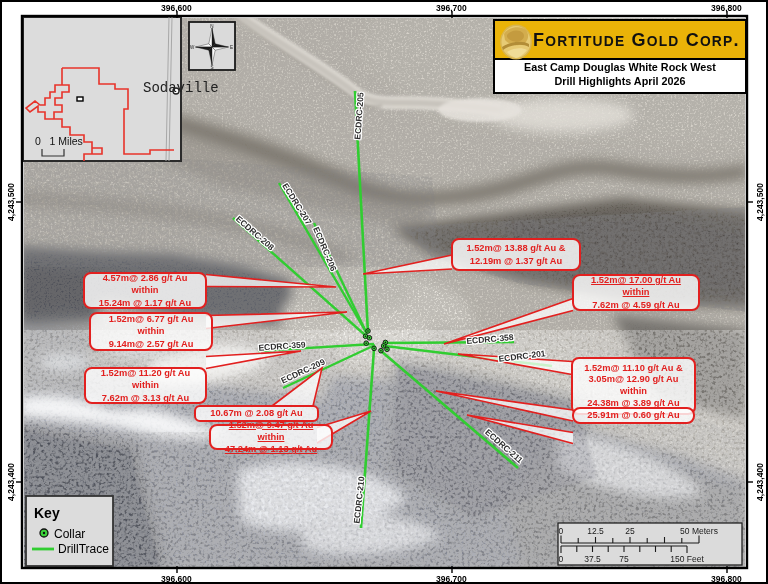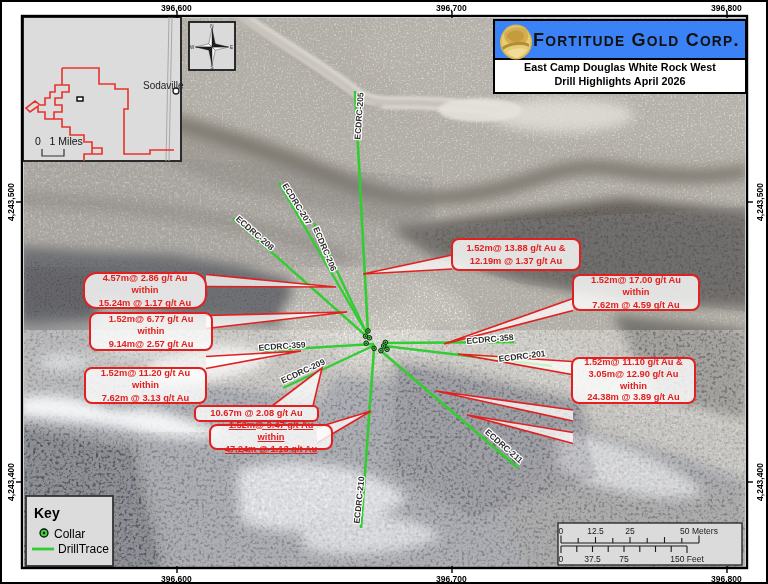--- a/index.html
+++ b/index.html
@@ -310,56 +310,57 @@
 <div class="coord" style="left:709px;top:572px;">396,800</div>
 
 <div class="coord vcoord" style="left:-16px;top:195px;width:50px;text-align:center;">4,243,500</div>
 
 <div class="coord vcoord" style="left:-16px;top:475px;width:50px;text-align:center;">4,243,400</div>
 
 <div class="coord vcoord" style="left:733px;top:195px;width:50px;text-align:center;">4,243,500</div>
 
 <div class="coord vcoord" style="left:733px;top:475px;width:50px;text-align:center;">4,243,400</div>
 
-<div class="abs" style="left:141px;top:78px;font-size:10px;color:#222;">Sodaville</div>
+<div class="abs" style="left:141px;top:78px;font-size:14px;color:#222;font-family:Liberation Mono, monospace;">Sodaville</div>
 
 <div class="abs" style="left:33px;top:133px;font-size:10.5px;color:#111;">0&nbsp;&nbsp;&nbsp;1 Miles</div>
 
-<div class="abs" style="left:491px;top:17px;width:254px;height:41px;box-sizing:border-box;background:#3b82f6;border:2px solid #000;">
+<div class="abs" style="left:491px;top:17px;width:254px;height:41px;box-sizing:border-box;background:#eab308;border:2px solid #000;">
 
 <svg width="254" height="37" viewBox="0 0 254 37" style="position:absolute;left:0;top:0;overflow:visible;">
 <ellipse cx="21" cy="21" rx="16" ry="17.5" fill="#d9b54f"></ellipse>
 <ellipse cx="21" cy="21" rx="14.5" ry="16" fill="#e7cb75"></ellipse>
 <path d="M9,13 C13,6 25,4 31,9 C34,13 34,18 30,22 C24,26 14,24 10,19 Z" fill="#d3ad4e"></path>
 <path d="M12,14 C16,9 24,8 28,12 C30,15 29,18 25,20 C19,22 14,19 12,16 Z" fill="#c49b3f"></path>
 <path d="M7,26 C14,21 27,19 34,23 L34,26 C27,22 14,24 8,29 Z" fill="#b28d37"></path>
 <path d="M12,31 C18,27 27,26 32,29 C28,34 24,36.5 21,37 C17,35.5 14,33.5 12,31 Z" fill="#f0dc97"></path>
 </svg>
 
 <div style="position:absolute;left:38px;top:9px;width:212px;font-family:'Liberation Sans',sans-serif;font-weight:bold;color:#111;font-size:18px;letter-spacing:1.2px;white-space:nowrap;">F<span style="font-size:13.8px;">ORTITUDE</span> G<span style="font-size:13.8px;">OLD</span> C<span style="font-size:13.8px;">ORP</span>.</div>
 </div>
 
 <div class="abs" style="left:491px;top:58px;width:254px;height:34px;box-sizing:border-box;background:#fff;border:2px solid #000;border-top:none;text-align:center;font-weight:bold;font-size:10.8px;line-height:14px;color:#000;padding-top:0;">East Camp Douglas White Rock West<br>Drill Highlights April 2026</div>
 
-<div class="anno" style="left:81px;top:270px;width:124px;height:37px;border-radius:14px;">4.57m@ 2.86 g/t Au<br>within<br>15.24m @ 1.17 g/t Au</div>
+<div class="anno" style="left:81px;top:270px;width:124px;height:37px;">4.57m@ 2.86 g/t Au<br>within<br>15.24m @ 1.17 g/t Au</div>
 
 <div class="anno" style="left:87px;top:310px;width:124px;height:39px;">1.52m@ 6.77 g/t Au<br>within<br>9.14m@ 2.57 g/t Au</div>
 
 <div class="anno" style="left:82px;top:365px;width:123px;height:37px;">1.52m@ 11.20 g/t Au<br>within<br>7.62m @ 3.13 g/t Au</div>
 
 <div class="anno" style="left:192px;top:403px;width:125px;height:17px;border-radius:6px;">10.67m @ 2.08 g/t Au</div>
 
 <div class="anno" style="left:207px;top:422px;width:124px;height:26px;text-decoration:underline;">1.52m@ 9.47 g/t Au<br>within<br>47.24m @ 1.13 g/t Au</div>
 
 <div class="anno" style="left:449px;top:236px;width:130px;height:33px;">1.52m@ 13.88 g/t Au &amp;<br>12.19m @ 1.37 g/t Au</div>
 
-<div class="anno" style="left:570px;top:272px;width:128px;height:37px;">1.52m@ 17.00 g/t Au<br>within<br>7.62m @ 4.59 g/t Au</div>
-
-<div class="anno" style="left:569px;top:355px;width:125px;height:47px;line-height:11.6px;">1.52m@ 11.10 g/t Au &amp;<br>3.05m@ 12.90 g/t Au<br>within<br>24.38m @ 3.89 g/t Au</div>
-
+<div class="anno" style="left:570px;top:272px;width:128px;height:37px;text-decoration:underline;">1.52m@ 17.00 g/t Au<br>within<br>7.62m @ 4.59 g/t Au</div>
+
+<div class="anno" style="left:569px;top:355px;width:125px;height:58px;line-height:11.6px;">1.52m@ 11.10 g/t Au &amp;<br>3.05m@ 12.90 g/t Au<br>within<br>24.38m @ 3.89 g/t Au</div>
+
+<div class="anno" style="left:570px;top:405px;width:123px;height:17px;">25.91m @ 0.60 g/t Au</div>
 
 
 <div class="dlab" style="left:332px;top:109px;width:50px;text-align:center;transform:rotate(-86deg);">ECDRC-205</div>
 
 <div class="dlab" style="left:270px;top:197px;width:50px;text-align:center;transform:rotate(58deg);">ECDRC-207</div>
 
 <div class="dlab" style="left:298px;top:242px;width:50px;text-align:center;transform:rotate(67deg);">ECDRC-206</div>
 
 <div class="dlab" style="left:228px;top:226px;width:50px;text-align:center;transform:rotate(41deg);">ECDRC-208</div>
 

